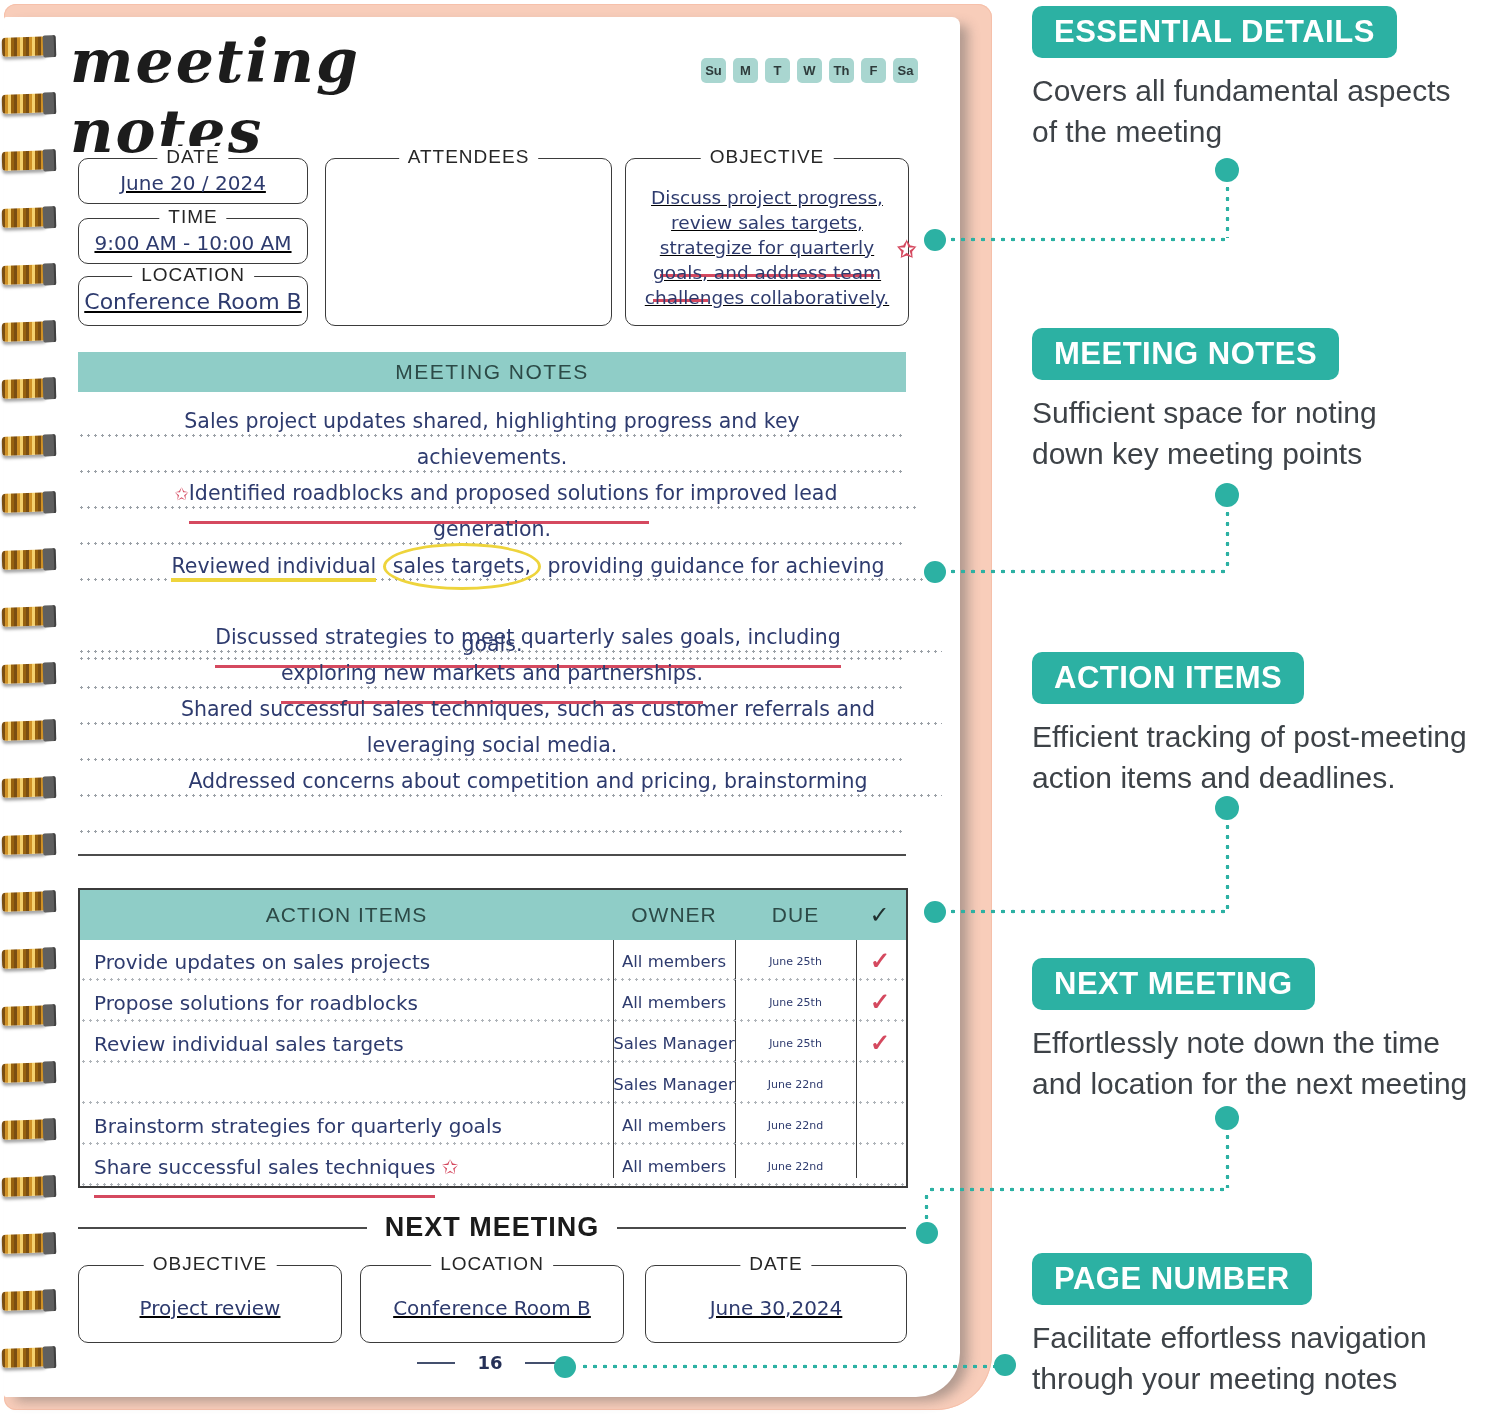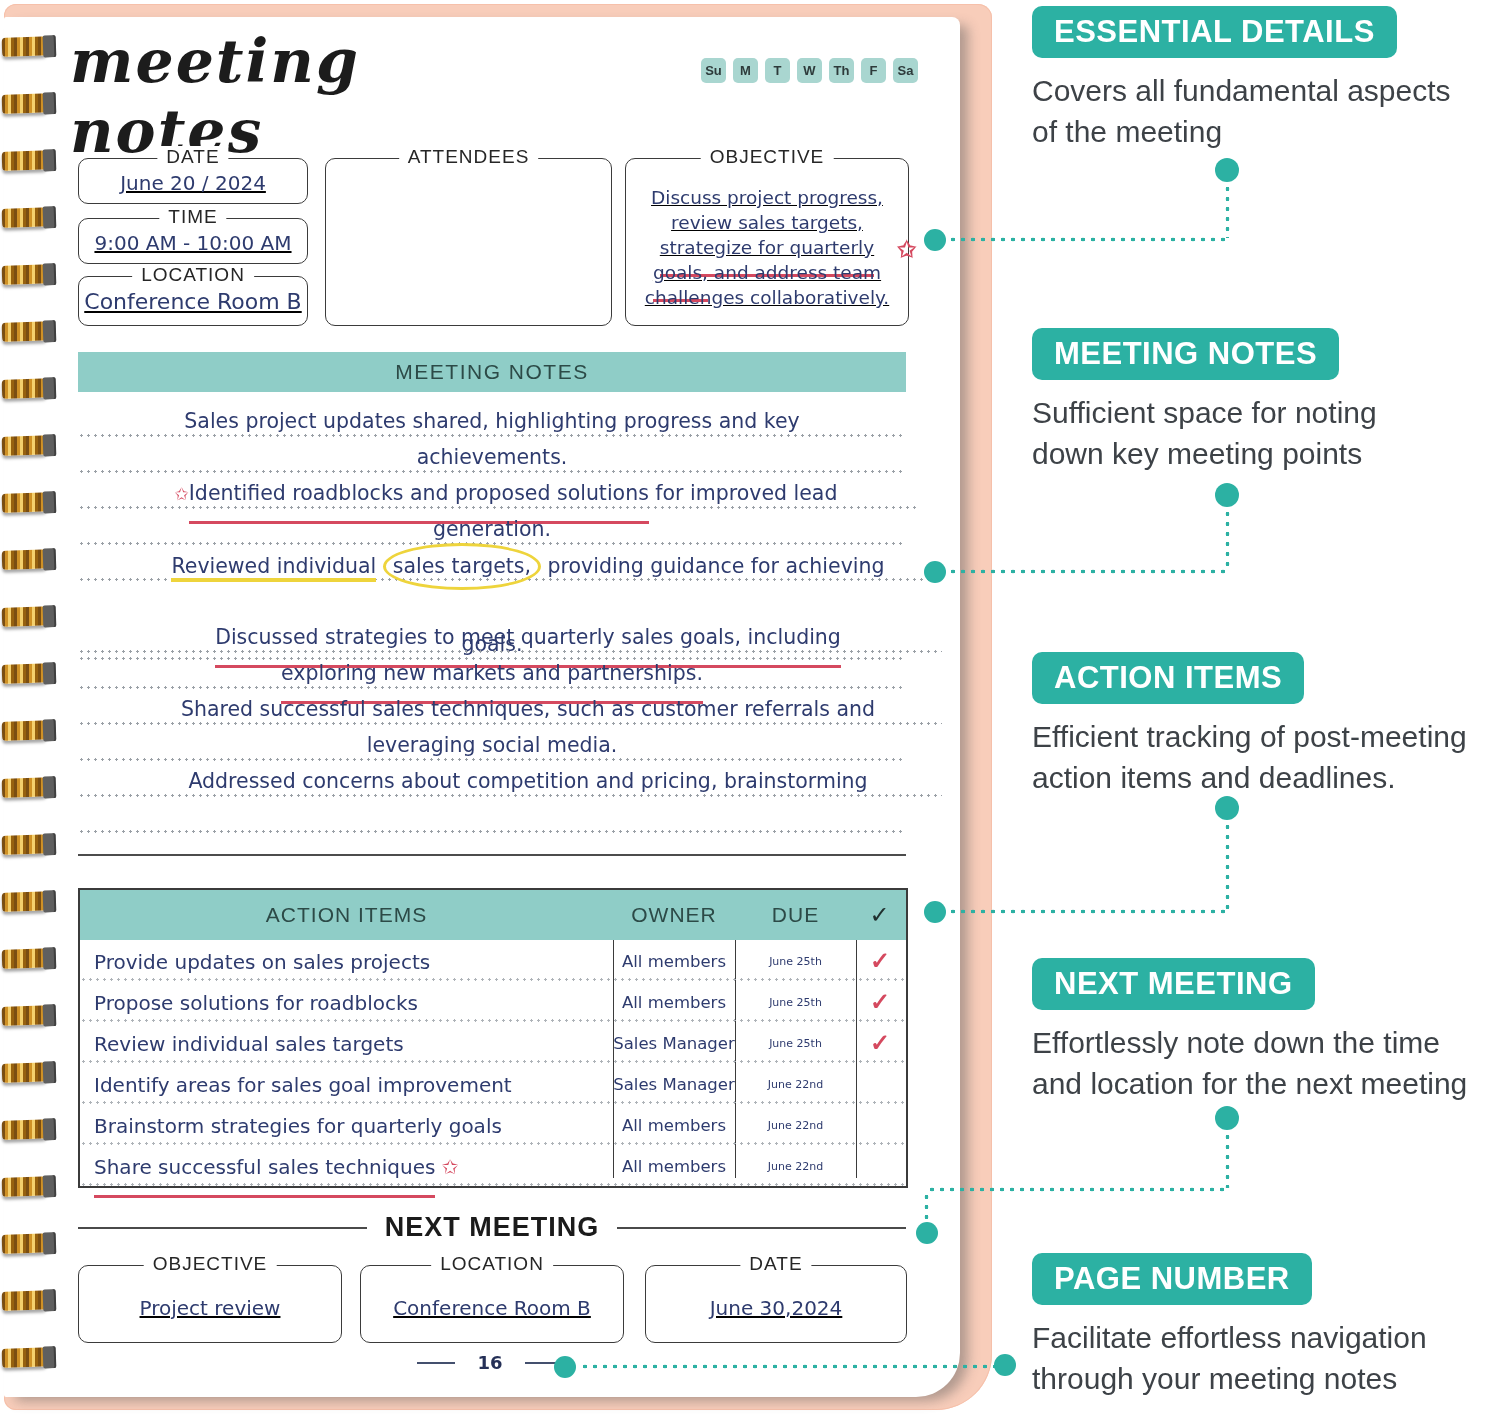--- a/index.html
+++ b/index.html
@@ -214,21 +214,20 @@
     <div class="ai-due hw">June 25th</div>
     <div class="ai-check">✓</div>
   </div>
   <div class="ai-row" style="top:132px;">
     <div class="ai-item hw">Review individual sales targets</div>
     <div class="ai-owner hw">Sales Manager</div>
     <div class="ai-due hw">June 25th</div>
     <div class="ai-check">✓</div>
   </div>
   <div class="ai-row" style="top:173px;">
-    <div class="ai-item hw">Identify areas for sales goal improvement</div>
     <div class="ai-owner hw">Sales Manager</div>
     <div class="ai-due hw">June 22nd</div>
     <div class="ai-check"></div>
   </div>
   <div class="ai-row" style="top:214px;">
     <div class="ai-item hw">Brainstorm strategies for quarterly goals</div>
     <div class="ai-owner hw">All members</div>
     <div class="ai-due hw">June 22nd</div>
     <div class="ai-check"></div>
   </div>

